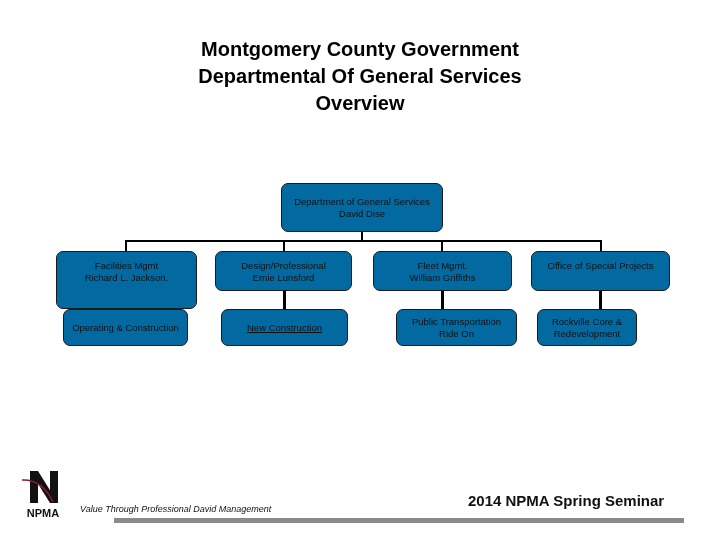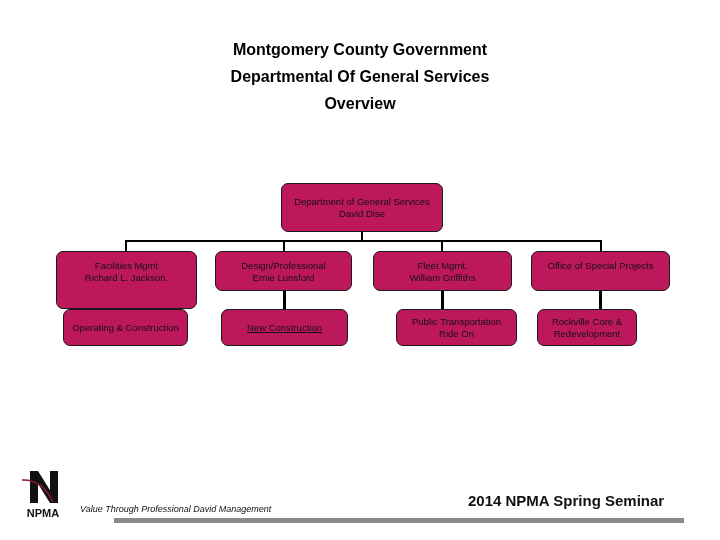--- a/index.html
+++ b/index.html
@@ -4,26 +4,26 @@
 <style>
   html, body { margin: 0; padding: 0; }
   body {
     width: 720px; height: 540px; position: relative; overflow: hidden;
     background: #ffffff;
     font-family: "Liberation Sans", sans-serif;
     color: #000;
   }
   .title {
     position: absolute; left: 0; top: 36px; width: 720px;
-    text-align: center; font-weight: bold; font-size: 16px; line-height: 27px;
+    text-align: center; font-weight: bold; font-size: 20px; line-height: 27px;
   }
   .title div { white-space: nowrap; }
   .box {
     position: absolute; box-sizing: border-box;
-    background: #be185d; border: 1px solid #1a1a1a; border-radius: 7px;
+    background: #0369a1; border: 1px solid #1a1a1a; border-radius: 7px;
     display: flex; flex-direction: column; align-items: center; justify-content: center;
     font-size: 9.5px; line-height: 12px; text-align: center; color: #111;
   }
   .box.l1 { justify-content: flex-start; padding-top: 8px; }
   .line { position: absolute; background: #000; }
   .logo { position: absolute; left: 20px; top: 469px; width: 46px; height: 52px; }
   .tagline {
     position: absolute; left: 80px; top: 504px;
     font-style: italic; font-size: 9px; color: #111; white-space: nowrap;
   }

